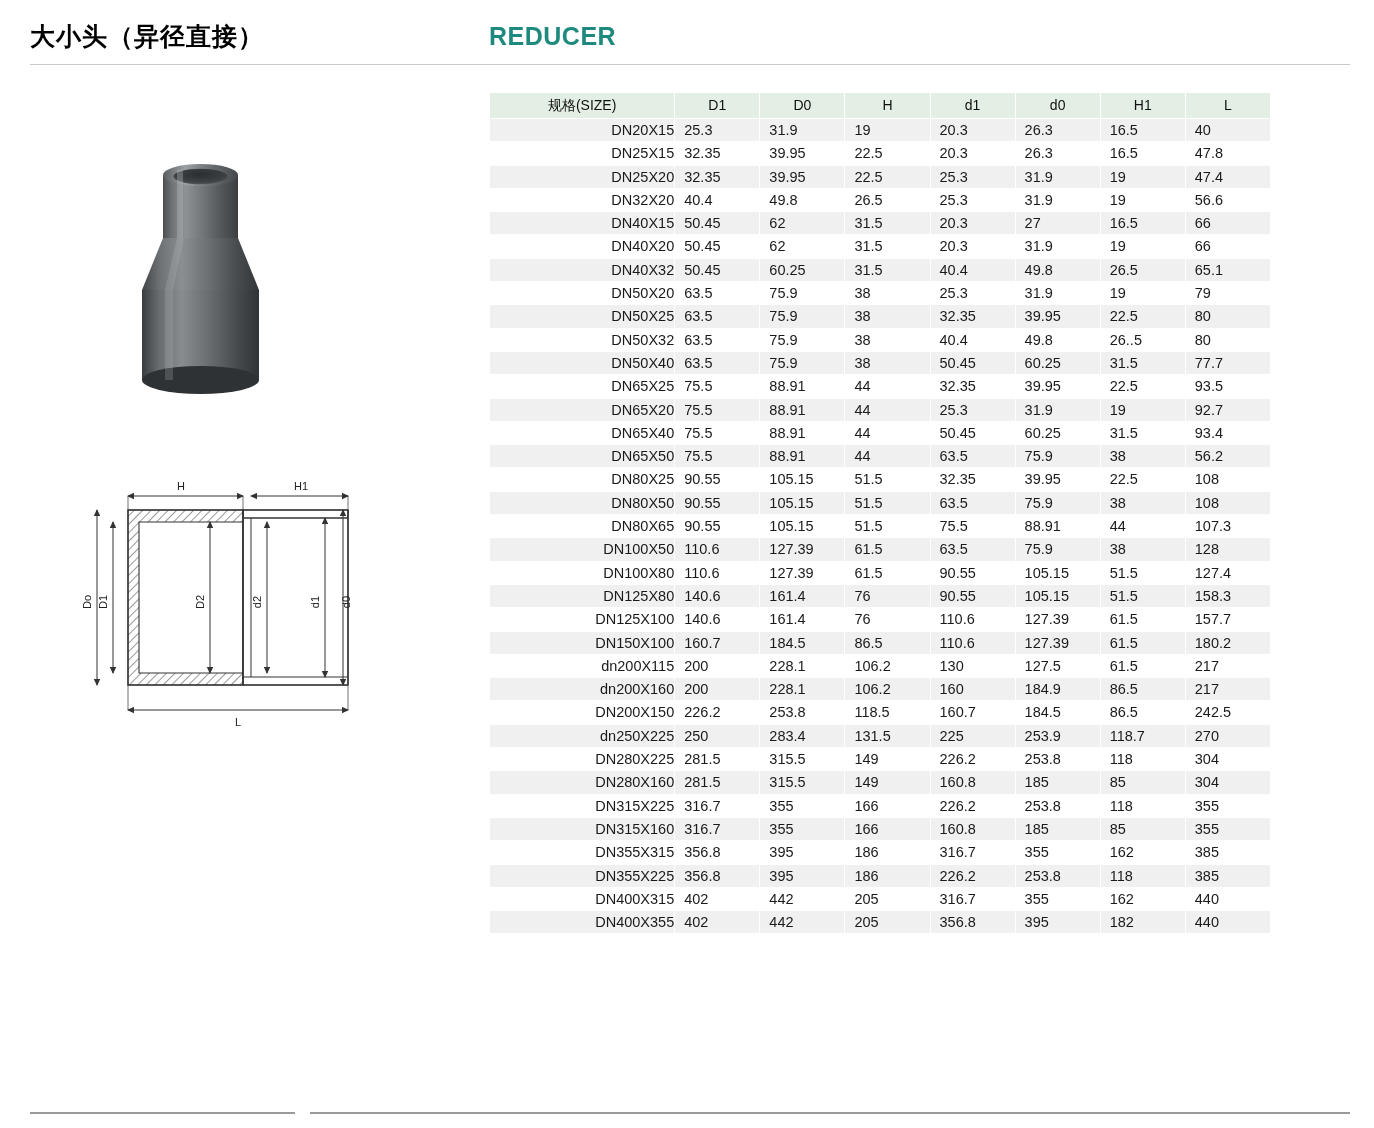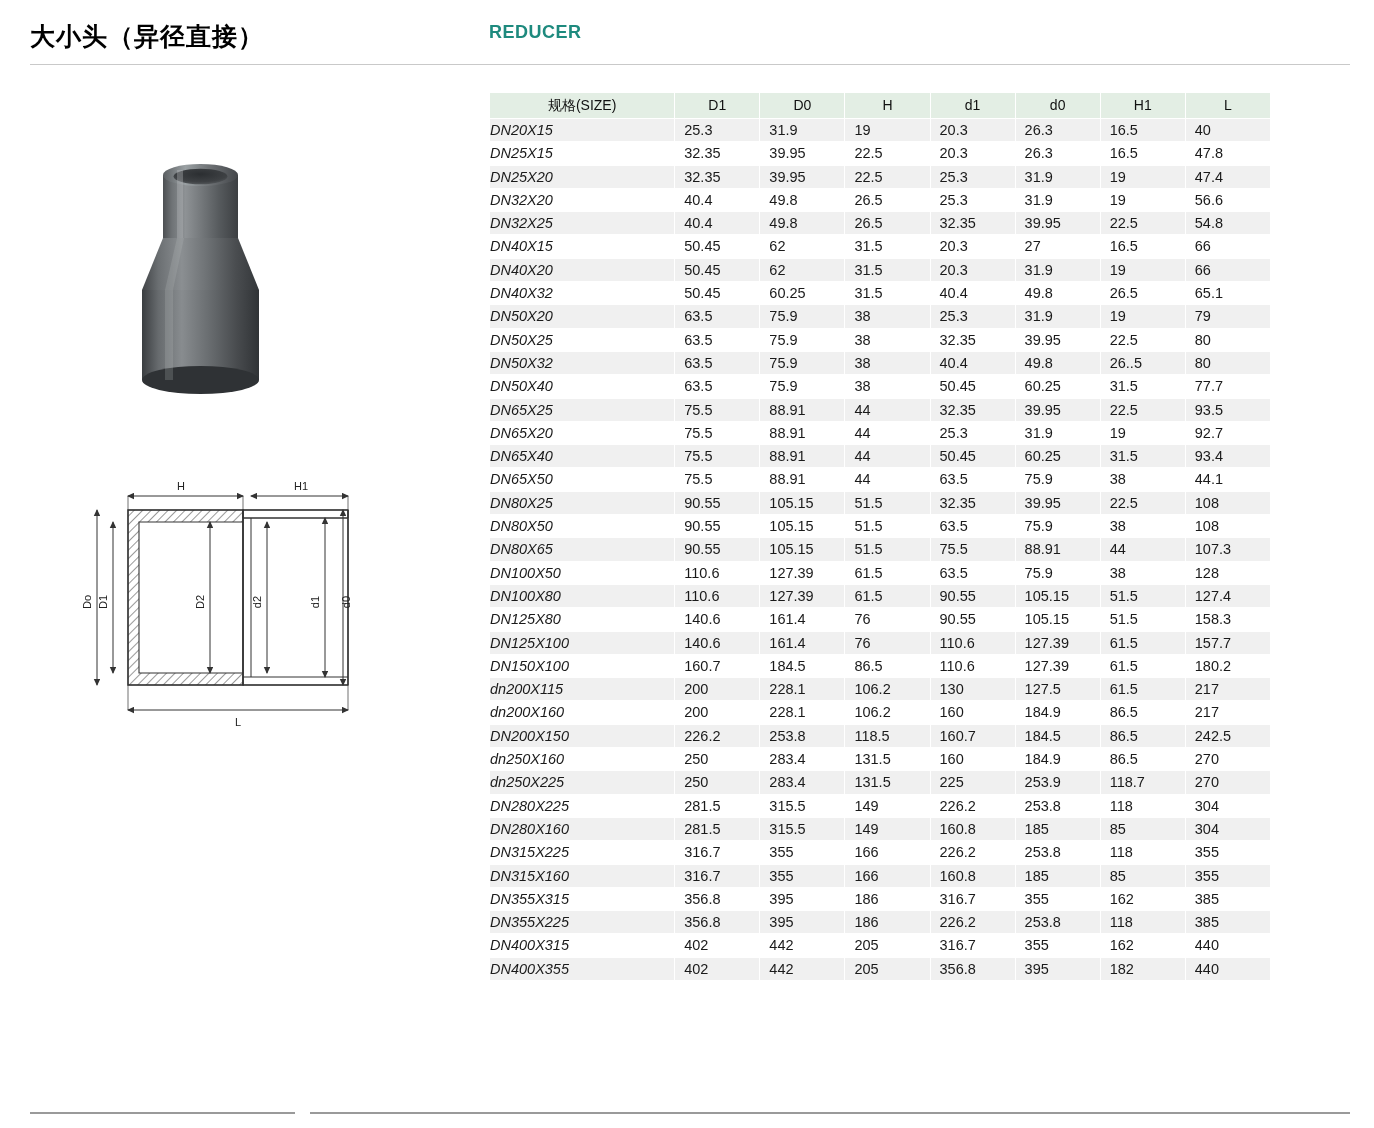--- a/index.html
+++ b/index.html
@@ -31,21 +31,21 @@
     font-size: 25px;
     font-weight: bold;
     letter-spacing: 1px;
     color: #000;
     white-space: nowrap;
   }
   #title-en {
     position: absolute;
     left: 489px;
     top: 22px;
-    font-size: 18px;
+    font-size: 25px;
     font-weight: bold;
     color: #1e8a7e;
     letter-spacing: 0.5px;
     white-space: nowrap;
   }
   #header-rule {
     position: absolute;
     left: 30px;
     top: 64px;
     width: 1320px;
@@ -98,21 +98,21 @@
     text-align: center;
     font-size: 14px;
     color: #111;
     height: 25px;
     line-height: 25px;
     border-right: 1px solid #ffffff;
   }
   table.spec tbody tr:nth-child(odd) td { background: #f0f0f0; }
   table.spec tbody tr:nth-child(even) td { background: #ffffff; }
 
-  table.spec td.c0 { text-align: left; width: 184px; font-style: italic; }
+  table.spec td.c0 { text-align: right; width: 184px; }
   table.spec td.cN { text-align: left; padding-left: 9px; }
   table.spec th.h0 { width: 184px; text-align: center; }
   table.spec th.hN { width: 84px; }
 
   
   #footer-rule-left {
     position: absolute;
     left: 30px;
     top: 1112px;
     width: 265px;
@@ -309,30 +309,20 @@
           <td class="c0">DN32X20</td>
           <td class="cN">40.4</td>
           <td class="cN">49.8</td>
           <td class="cN">26.5</td>
           <td class="cN">25.3</td>
           <td class="cN">31.9</td>
           <td class="cN">19</td>
           <td class="cN">56.6</td>
         </tr>
         <tr>
-          <td class="c0">DN32X25</td>
-          <td class="cN">40.4</td>
-          <td class="cN">49.8</td>
-          <td class="cN">26.5</td>
-          <td class="cN">32.35</td>
-          <td class="cN">39.95</td>
-          <td class="cN">22.5</td>
-          <td class="cN">54.8</td>
-        </tr>
-        <tr>
           <td class="c0">DN40X15</td>
           <td class="cN">50.45</td>
           <td class="cN">62</td>
           <td class="cN">31.5</td>
           <td class="cN">20.3</td>
           <td class="cN">27</td>
           <td class="cN">16.5</td>
           <td class="cN">66</td>
         </tr>
         <tr>
@@ -426,21 +416,21 @@
           <td class="cN">93.4</td>
         </tr>
         <tr>
           <td class="c0">DN65X50</td>
           <td class="cN">75.5</td>
           <td class="cN">88.91</td>
           <td class="cN">44</td>
           <td class="cN">63.5</td>
           <td class="cN">75.9</td>
           <td class="cN">38</td>
-          <td class="cN">44.1</td>
+          <td class="cN">56.2</td>
         </tr>
         <tr>
           <td class="c0">DN80X25</td>
           <td class="cN">90.55</td>
           <td class="cN">105.15</td>
           <td class="cN">51.5</td>
           <td class="cN">32.35</td>
           <td class="cN">39.95</td>
           <td class="cN">22.5</td>
           <td class="cN">108</td>
@@ -539,30 +529,20 @@
           <td class="c0">DN200X150</td>
           <td class="cN">226.2</td>
           <td class="cN">253.8</td>
           <td class="cN">118.5</td>
           <td class="cN">160.7</td>
           <td class="cN">184.5</td>
           <td class="cN">86.5</td>
           <td class="cN">242.5</td>
         </tr>
         <tr>
-          <td class="c0">dn250X160</td>
-          <td class="cN">250</td>
-          <td class="cN">283.4</td>
-          <td class="cN">131.5</td>
-          <td class="cN">160</td>
-          <td class="cN">184.9</td>
-          <td class="cN">86.5</td>
-          <td class="cN">270</td>
-        </tr>
-        <tr>
           <td class="c0">dn250X225</td>
           <td class="cN">250</td>
           <td class="cN">283.4</td>
           <td class="cN">131.5</td>
           <td class="cN">225</td>
           <td class="cN">253.9</td>
           <td class="cN">118.7</td>
           <td class="cN">270</td>
         </tr>
         <tr>

